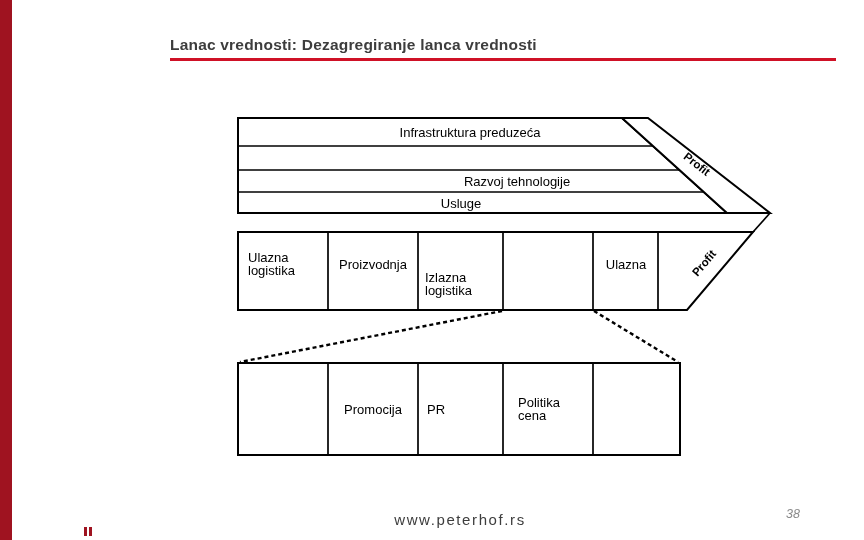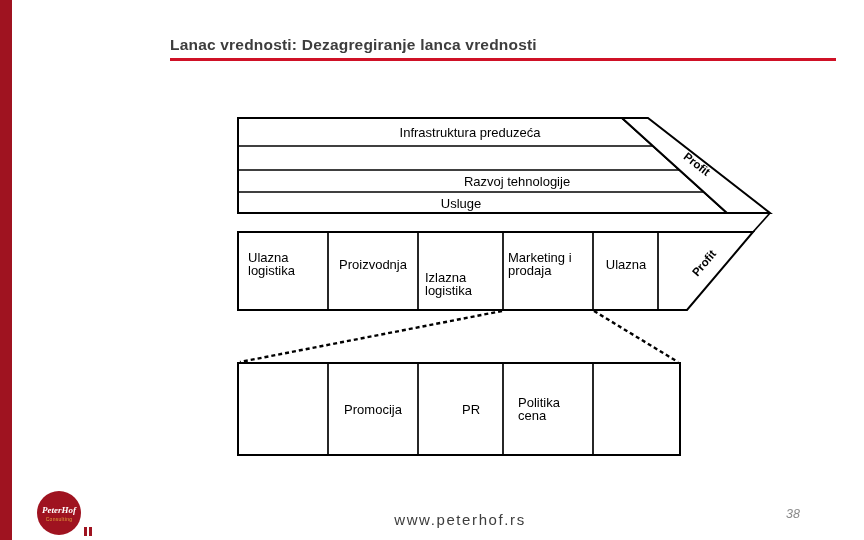--- a/index.html
+++ b/index.html
@@ -75,34 +75,29 @@
     </g>
   </svg>
 
   <div class="dlabel nowrap" style="left:470px; top:132px;">Infrastruktura preduzeća</div>
   <div class="dlabel nowrap" style="left:482px; top:181px;margin-left:35px;">Razvoj tehnologije</div>
   <div class="dlabel nowrap" style="left:461px; top:203px;">Usluge</div>
 
   <div class="dlabel" style="left:283px; top:264px; width:70px;">Ulazna logistika</div>
   <div class="dlabel nowrap" style="left:373px; top:264px;">Proizvodnja</div>
   <div class="dlabel" style="left:460px; top:264px; width:70px;margin-top:20px;">Izlazna logistika</div>
-  <div class="dlabel" style="left:548px; top:264px; width:80px;">Marketing i prodaja</div>
   <div class="dlabel nowrap" style="left:626px; top:264px;">Ulazna</div>
 
   <div class="profit profit-top">Profit</div>
   <div class="profit profit-bottom">Profit</div>
 
   <div class="dlabel nowrap" style="left:373px; top:409px;">Promocija</div>
-  <div class="dlabel nowrap" style="left:471px; top:409px;">PR</div>
+  <div class="dlabel nowrap" style="left:436px; top:409px;">PR</div>
   <div class="dlabel" style="left:548px; top:409px; width:60px;">Politika cena</div>
 
-  <div class="logo">
-    <div class="logo-brand">PeterHof</div>
-    <div class="logo-tagline">Consulting</div>
-  </div>
   <div class="logo-bars">
       <span></span>
       <span></span>
     </div>
 
   <div class="footer-url">www.peterhof.rs</div>
   <div class="page-number">38</div>
 
 </div>
 

